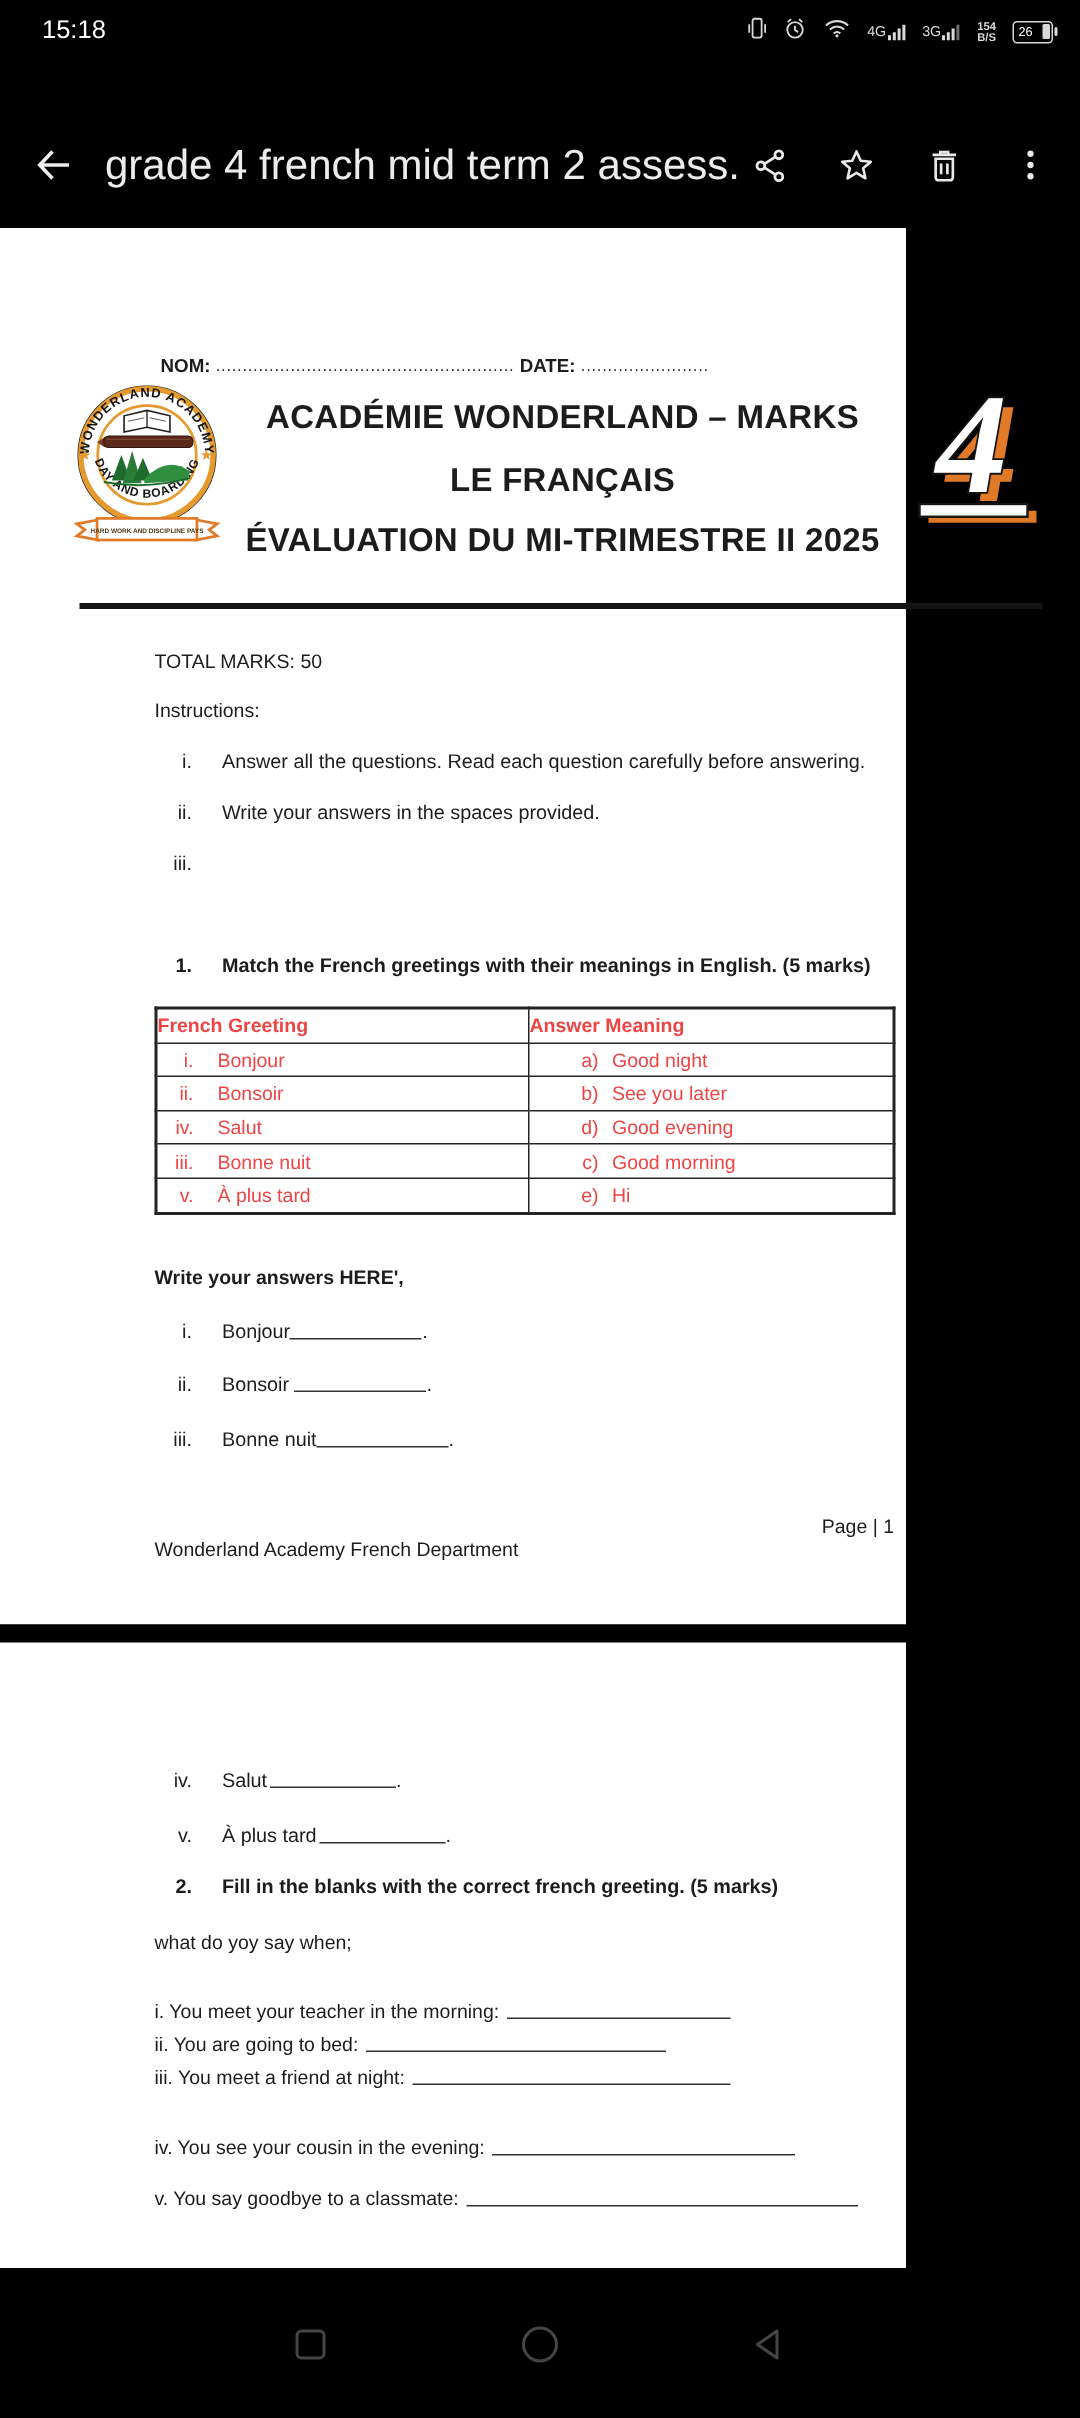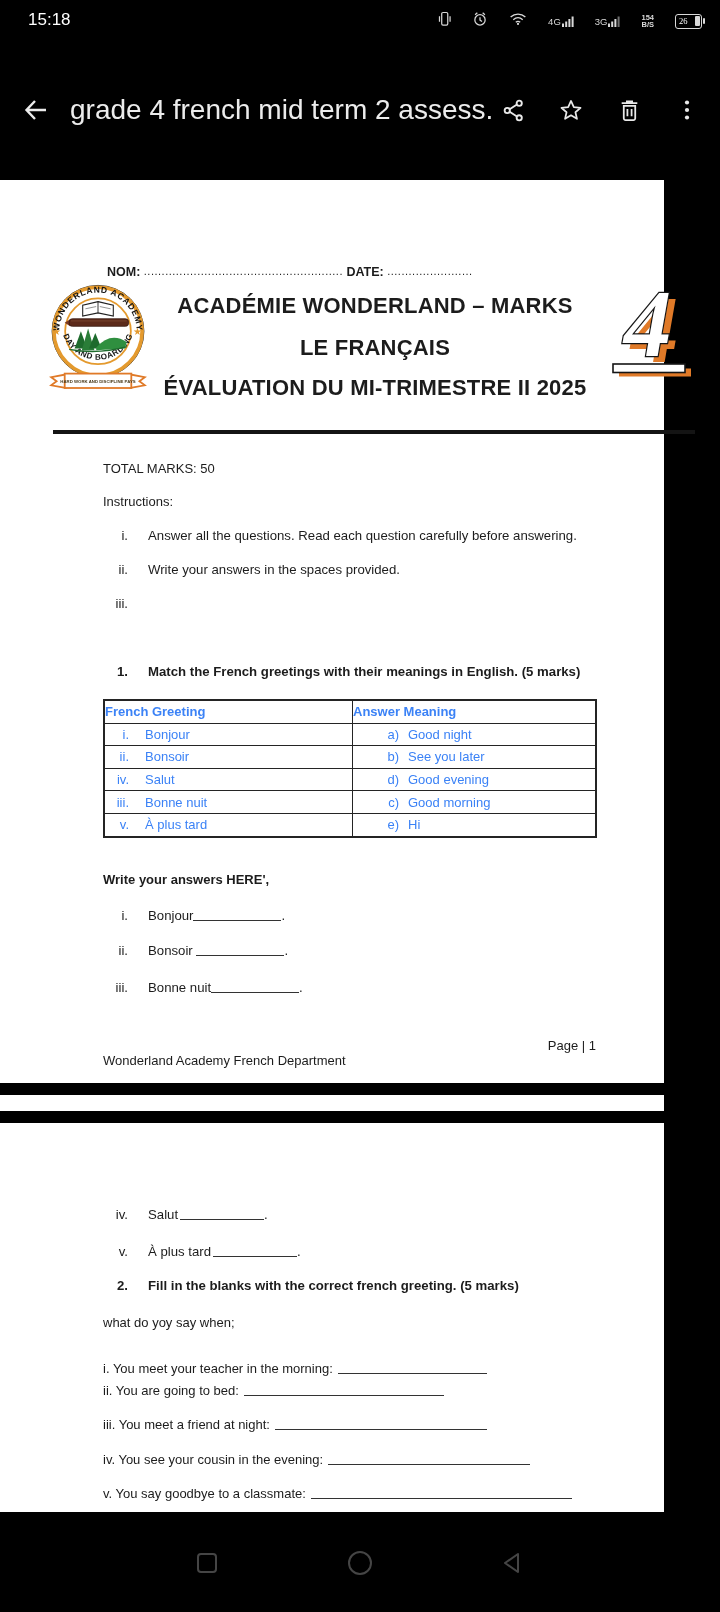--- a/index.html
+++ b/index.html
@@ -2,39 +2,39 @@
 <html><head>
 <meta charset="utf-8">
 <style>
   html,body{margin:0;padding:0;}
   body{width:720px;height:1612px;background:#000;position:relative;overflow:hidden;
        font-family:"Liberation Sans",sans-serif;}
 
   
   .status-bar{position:absolute;top:0;left:0;right:0;height:45px;}
   .sb-time{position:absolute;left:28px;top:10px;color:#fff;font-size:17px;}
-  .sb-icons{position:absolute;right:18px;top:9px;display:flex;align-items:center;gap:21px;height:24px;color:#d9d9d9;}
+  .sb-icons{position:absolute;right:18px;top:9px;display:flex;align-items:center;gap:11px;height:24px;color:#d9d9d9;}
   .netgrp{display:flex;align-items:flex-end;gap:1px;}
   .netlbl{font-size:9.5px;line-height:10px;color:#d9d9d9;}
   .spd{font-size:7.5px;line-height:7.5px;color:#d9d9d9;text-align:center;font-weight:700;}
   .battery{position:relative;width:25px;height:13px;border:1.2px solid #d9d9d9;border-radius:3px;
-           display:flex;align-items:center;justify-content:flex-start;font-family:Liberation Serif, serif;}
+           display:flex;align-items:center;justify-content:flex-start;}
   .battery .pct{font-size:8.5px;color:#fff;margin-left:3px;line-height:13px;}
   .battery .fill{position:absolute;right:1px;top:1.5px;bottom:1.5px;width:5px;background:#d9d9d9;border-radius:1px;}
   .battery:after{content:"";position:absolute;right:-4px;top:3px;width:2px;height:6px;background:#d9d9d9;border-radius:1px;}
 
   
   .app-bar{position:absolute;top:78px;left:0;right:0;height:64px;display:flex;align-items:center;padding:0 20px;box-sizing:border-box;}
   .back-btn{flex:none;width:32px;height:32px;display:flex;align-items:center;justify-content:center;}
   .ab-title{flex:1;margin-left:18px;color:#ececec;font-size:28px;font-weight:400;white-space:nowrap;overflow:hidden;}
   .ab-actions{display:flex;align-items:center;gap:32px;margin-left:8px;}
   .ab-ic{width:26px;height:26px;display:flex;align-items:center;justify-content:center;}
 
   
-  .page{position:absolute;left:0;width:664px;background:#fff;color:#1c1c1c;margin-top:28px;}
+  .page{position:absolute;left:0;width:604px;background:#fff;color:#1c1c1c;}
   .page1{top:152px;height:931px;}
   .page-sep{position:absolute;top:1083px;left:0;width:720px;height:12px;background:#000;}
   .page2{top:1095px;height:417px;}
 
   .abs{position:absolute;}
   .bold{font-weight:700;}
 
   .nom-line{left:107px;top:85px;font-size:12.5px;}
   .nom-line .lbl{font-weight:700;}
   .dots{font-size:11px;letter-spacing:0.5px;vertical-align:1px;color:#222;}
@@ -45,21 +45,21 @@
 
   .li{position:absolute;left:103px;display:flex;font-size:13.2px;}
   .rn{flex:none;width:25px;text-align:right;margin-right:20px;}
 
   .blank{display:inline-block;border-bottom:1.4px solid #333;height:12px;margin-bottom:-1px;}
   .ab1{width:88px;} .ab2{width:84px;margin-left:2px;}
   .b1{width:149px;margin-left:5px;} .b2{width:200px;margin-left:5px;} .b3{width:212px;margin-left:5px;}
   .b4{width:202px;margin-left:5px;} .b5{width:261px;margin-left:5px;}
 
   table.match{position:absolute;left:103px;top:519px;width:494px;border-collapse:collapse;
-              border:2px solid #242424;font-size:13px;color:#3b82f6;table-layout:fixed;}
+              border:2px solid #242424;font-size:13px;color:#ef4444;table-layout:fixed;}
   table.match td{border:1px solid #242424;height:21.6px;padding:0;vertical-align:middle;}
   td.hcell{font-weight:700;padding-left:7px;}
   td.hcell2{font-weight:700;padding-left:15px;}
   .cno{display:inline-block;width:24px;text-align:right;margin-right:16px;}
   .clt{display:inline-block;width:20px;text-align:right;margin-left:26px;margin-right:9px;}
 
   .pagenum{left:480px;top:858px;width:116px;text-align:right;font-size:13px;}
   .footer{left:103px;top:873px;font-size:13px;}
   .plain{position:absolute;left:103px;font-size:13px;}
 
@@ -317,21 +317,21 @@
   </div>
 
   <div class="abs plain" style="top:192px;">what do yoy say when;</div>
 
   <div class="abs plain" style="top:238px;">
     <span>i. You meet your teacher in the morning:</span><span class="blank b1"></span>
   </div>
   <div class="abs plain" style="top:260px;">
     <span>ii. You are going to bed:</span><span class="blank b2"></span>
   </div>
-  <div class="abs plain" style="top:294px;">
+  <div class="abs plain" style="top:282px;">
     <span>iii. You meet a friend at night:</span><span class="blank b3"></span>
   </div>
   <div class="abs plain" style="top:329px;">
     <span>iv. You see your cousin in the evening:</span><span class="blank b4"></span>
   </div>
   <div class="abs plain" style="top:363px;">
     <span>v. You say goodbye to a classmate:</span><span class="blank b5"></span>
   </div>
 </div>
 

